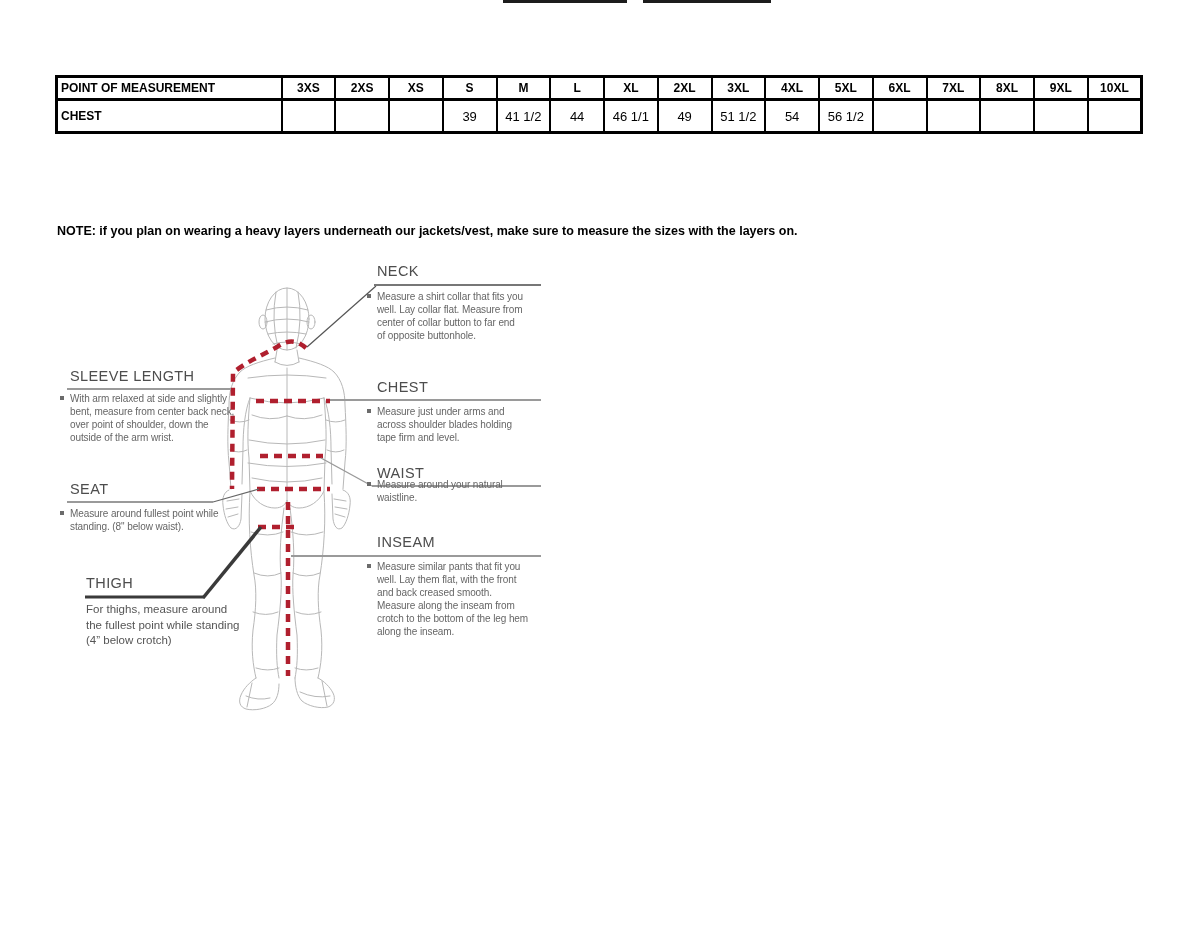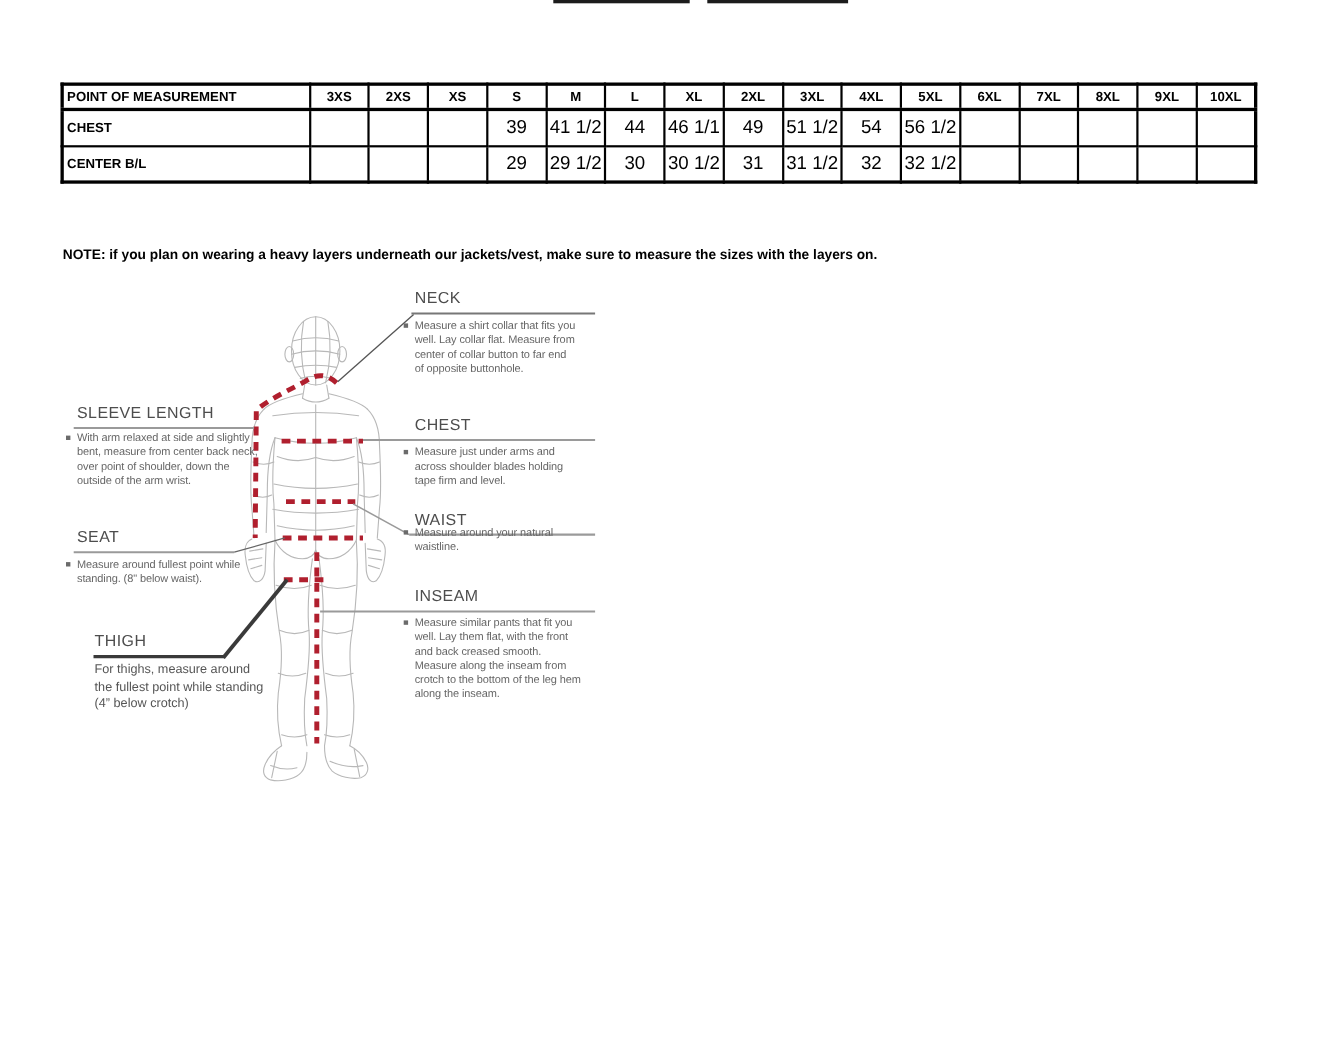--- a/index.html
+++ b/index.html
@@ -19,21 +19,21 @@
     border:3px solid #000;
   }
   table.size-chart th, table.size-chart td {
     border:2px solid #000; overflow:hidden; white-space:nowrap;
   }
   table.size-chart thead tr { border-bottom:3px solid #000; }
   table.size-chart th {
     font-size:12px; font-weight:bold; height:23px; text-align:center; padding:0 1px;
   }
   table.size-chart th.poh { text-align:left; padding-left:3px;margin-top:25px; }
-  table.size-chart td { height:33px; font-size:17px; }
+  table.size-chart td { height:33px; font-size:13px; }
   table.size-chart td.rowlabel {
     font-weight:bold; font-size:12px; text-align:left; padding-left:3px;
   }
   table.size-chart td.val { text-align:center; }
 
   
   .note {
     position:absolute; left:57px; top:224px; font-size:12.5px; font-weight:bold;
     color:#000; letter-spacing:0px;
   }
@@ -117,39 +117,20 @@
           <td class="val">49</td>
           <td class="val">51 1/2</td>
           <td class="val">54</td>
           <td class="val">56 1/2</td>
           <td class="val"></td>
           <td class="val"></td>
           <td class="val"></td>
           <td class="val"></td>
           <td class="val"></td>
         </tr>
-        <tr>
-          <td class="rowlabel">CENTER B/L</td>
-          <td class="val"></td>
-          <td class="val"></td>
-          <td class="val"></td>
-          <td class="val">29</td>
-          <td class="val">29 1/2</td>
-          <td class="val">30</td>
-          <td class="val">30 1/2</td>
-          <td class="val">31</td>
-          <td class="val">31 1/2</td>
-          <td class="val">32</td>
-          <td class="val">32 1/2</td>
-          <td class="val"></td>
-          <td class="val"></td>
-          <td class="val"></td>
-          <td class="val"></td>
-          <td class="val"></td>
-        </tr>
       </tbody>
   </table>
 </div>
 
 <div class="note">NOTE: if you plan on wearing a heavy layers underneath our jackets/vest, make sure to measure the sizes with the layers on.</div>
 
 <svg class="diagram-svg" viewBox="0 250 600 480">
 
   <g stroke="#b8b8b8" stroke-width="1" fill="none" stroke-linecap="round">
 

